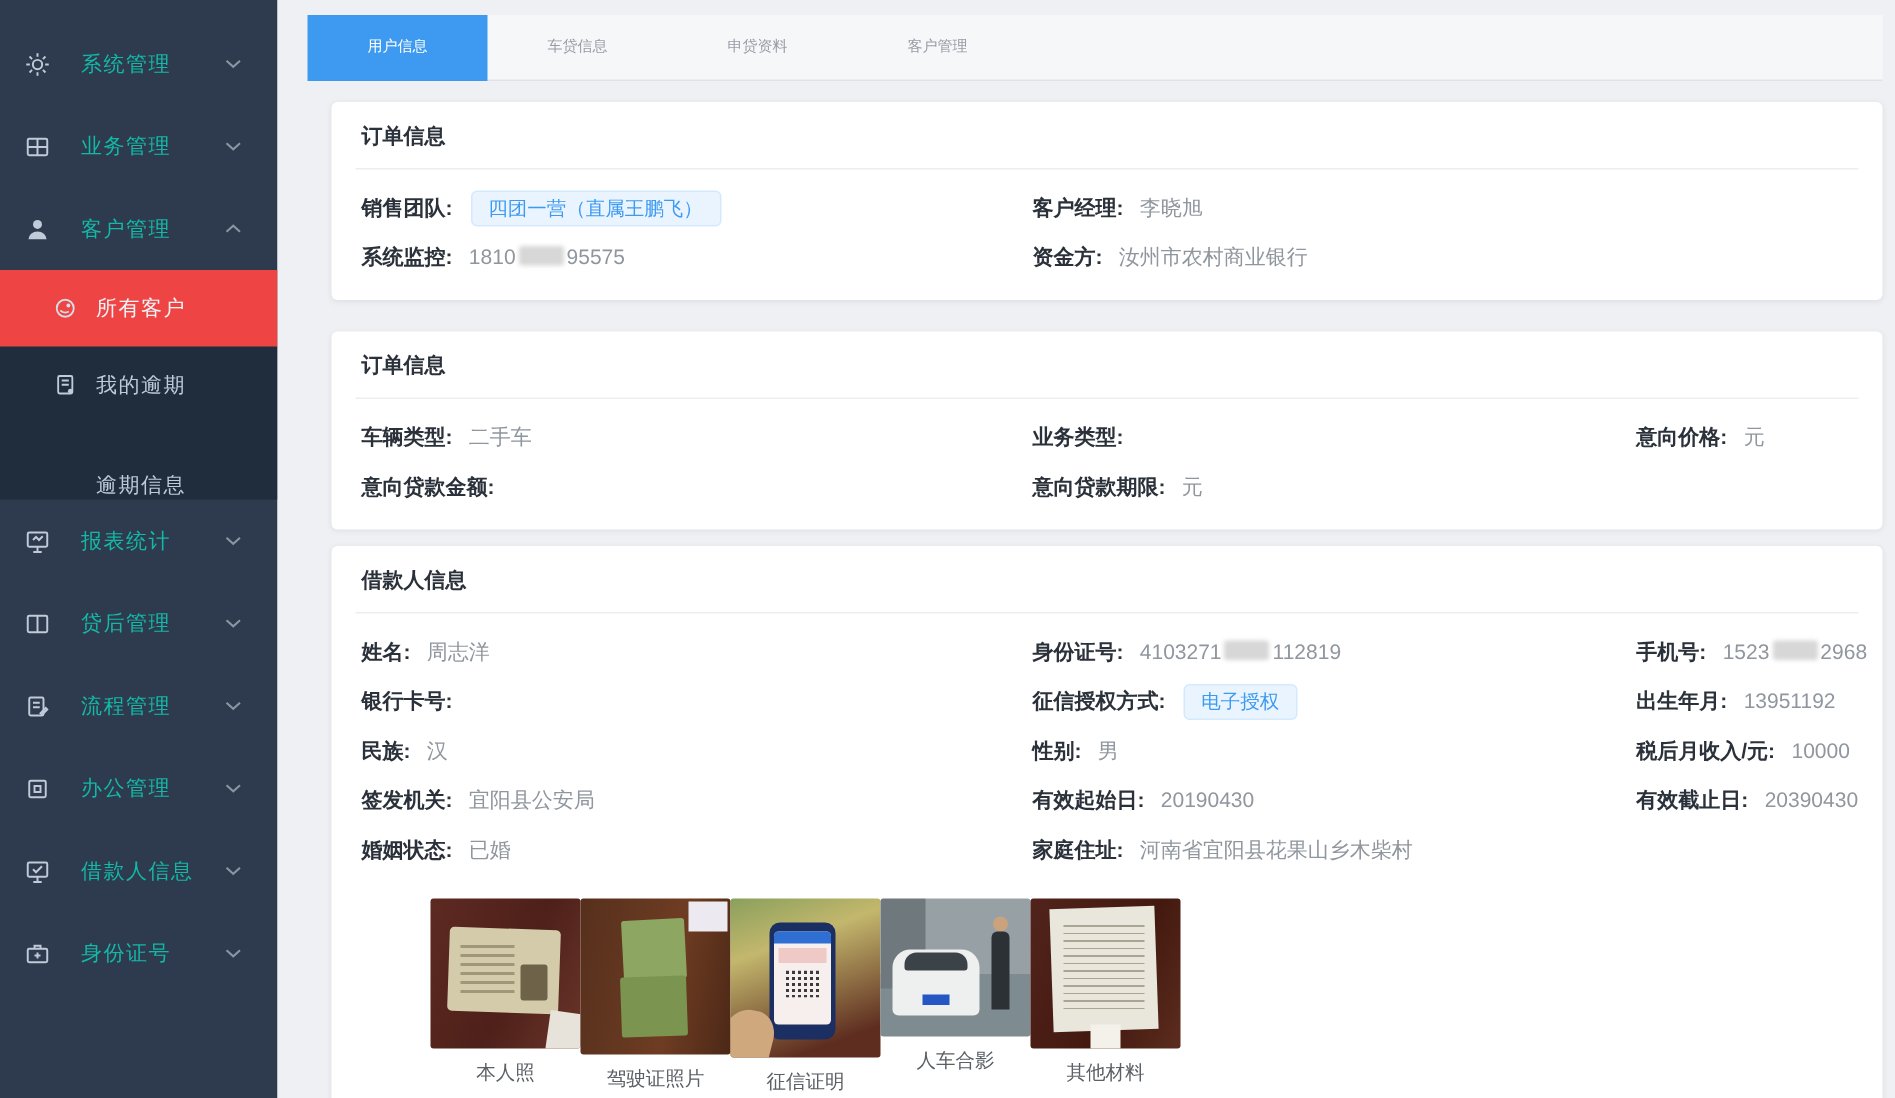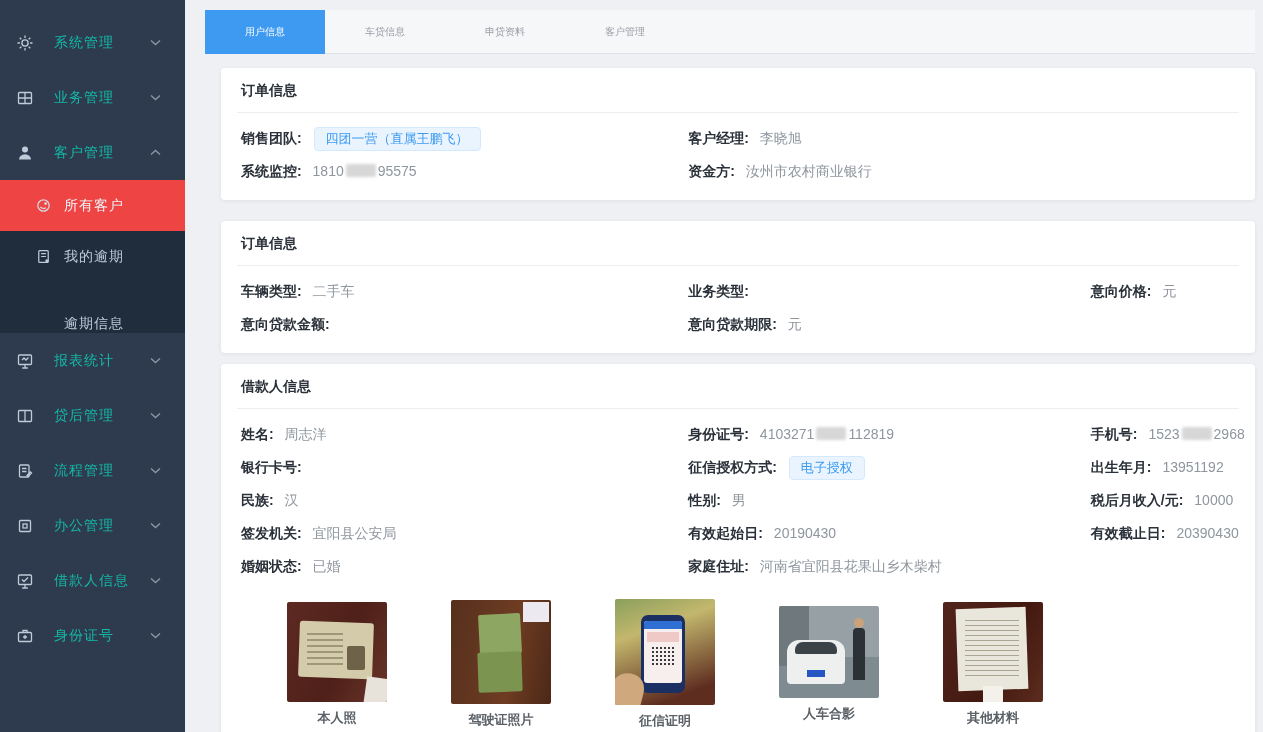--- a/index.html
+++ b/index.html
@@ -30,21 +30,21 @@
   .card-title { font-size:14px; font-weight:700; color:#2b313a; padding:14px 4px 12px; border-bottom:1px solid #eceef2; }
   .card-body { padding:9px 4px 12px; }
   .f-row { display:grid; grid-template-columns:45% 40.5% 14.5%; align-items:center; min-height:33px; }
   .field { white-space:nowrap; font-size:14px; }
   .lab { font-weight:700; color:#2b313a; }
   .val { color:#8f969e; margin-left:7px; }
   .tag { display:inline-block; background:#e9f4ff; border:1px solid #d4e9fd; color:#3d9af0; font-size:13px; line-height:20px; padding:1px 11px; border-radius:4px; margin-left:8px; }
   .redact { display:inline-block; width:30px; height:13px; background:#d7d7d7; border-radius:2px; filter:blur(1.5px); vertical-align:-1px; margin:0 2px; }
 
   
-  .photo-row { display:flex; align-items:center; gap:64px; padding-left:46px; margin-top:16px;font-weight:bold; }
+  .photo-row { display:flex; align-items:flex-start; padding-left:46px; margin-top:16px; }
   .ph-col { display:flex; flex-direction:column; align-items:center; }
   .ph { width:100px; position:relative; overflow:hidden; border-radius:2px; }
   .ph-cap { margin-top:7px; font-size:13px; color:#5a6066; }
   .abs { position:absolute; }
 
   .ph1 { height:100px; background:linear-gradient(115deg,#5d2a22 0%,#4e2019 55%,#6a352a 100%); }
   .ph1 .idcard { left:12px; top:20px; width:74px; height:56px; background:#d3cbaa; transform:rotate(2deg); border-radius:3px; }
   .ph1 .idlines { left:20px; top:27px; width:36px; height:38px; background:repeating-linear-gradient(#d3cbaa 0 4px,#9e9878 4px 6px); }
   .ph1 .idface { left:60px; top:44px; width:18px; height:24px; background:#6e6248; border-radius:2px; }
   .ph1 .slip { right:-4px; bottom:-6px; width:26px; height:30px; background:#e7e3da; transform:rotate(8deg); }

